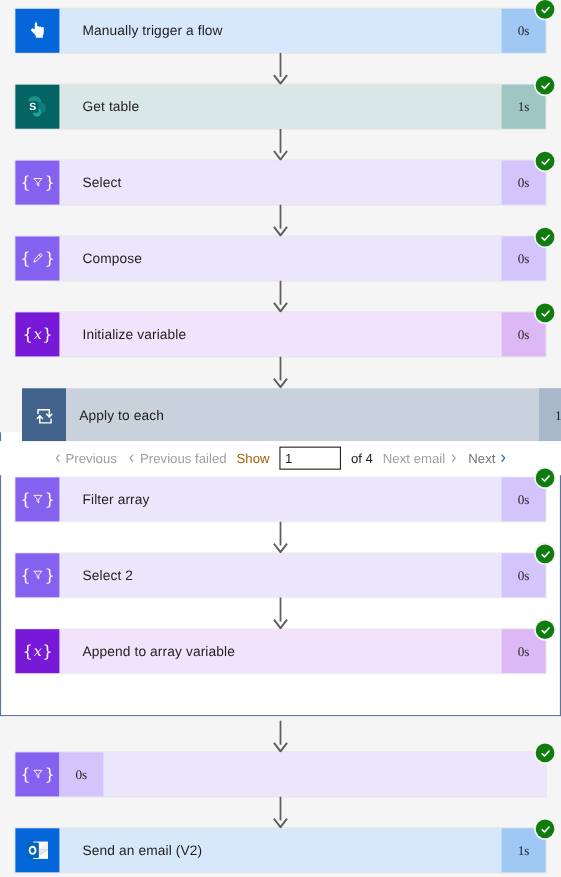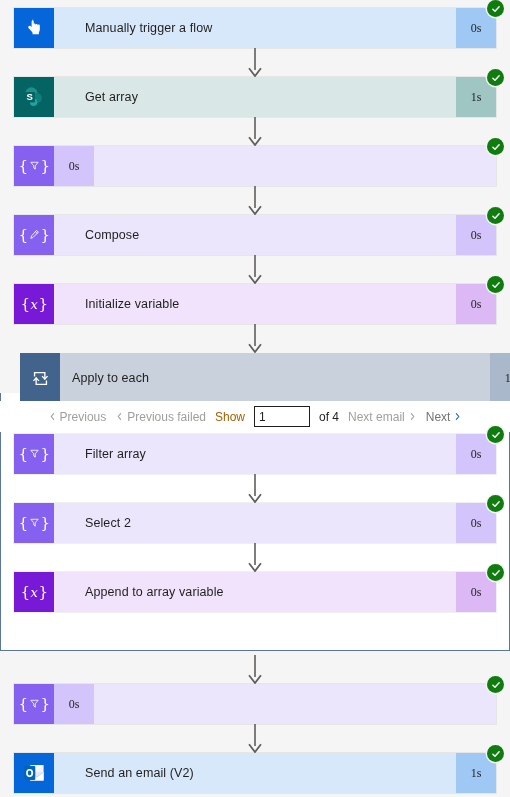--- a/index.html
+++ b/index.html
@@ -40,21 +40,21 @@
     min-width: 40px;
     display: flex;
     align-items: center;
     justify-content: center;
     color: #ffffff;
   }
   .card-title {
     flex: 1 1 auto;
     display: flex;
     align-items: center;
-    padding-left: 31px;
+    padding-left: 21px;
     font-size: 12.5px;
     color: #201f1e;
     letter-spacing: .1px;
     white-space: nowrap;
     overflow: hidden;
   }
   .card-duration {
     width: 40px;
     min-width: 40px;
     display: flex;
@@ -180,40 +180,41 @@
       <div class="card-icon" style="background: rgb(4, 99, 99);">
         <svg width="24" height="24" viewBox="0 0 24 24">
           <circle cx="9.2" cy="8.2" r="6.1" fill="#d8eeec" opacity="0.12"></circle>
           <circle cx="9.6" cy="8.4" r="6.0" fill="#1b8f8a"></circle>
           <circle cx="14.9" cy="13.1" r="5.0" fill="#0f7d79"></circle>
           <circle cx="11.6" cy="17.3" r="3.7" fill="#1fa5a0"></circle>
           <rect x="2.4" y="7.0" width="10.6" height="10.6" rx="1" fill="#046363"></rect>
           <text x="7.7" y="15.3" font-family="Liberation Sans, sans-serif" font-size="9.5" font-weight="bold" fill="#ffffff" text-anchor="middle">S</text>
         </svg>
       </div>
-      <div class="card-title">Get array</div>
+      <div class="card-title">Get table</div>
       <div class="card-duration" style="background: rgb(159, 198, 194);">1s</div>
       <span class="status-badge">
         <svg width="10" height="10" viewBox="0 0 24 24" fill="none" stroke="#ffffff" stroke-width="3.4" stroke-linecap="round" stroke-linejoin="round">
           <path d="M4.5 12.6 L9.6 17.6 L19.5 6.8"></path>
         </svg>
       </span>
     </div>
     <div class="connector" style="top: 117px; height: 29px;">
       <svg width="16" height="29" viewBox="0 0 16 29">
         <path d="M8 0 V22" stroke="#605e5c" stroke-width="1.6" fill="none"></path>
         <path d="M2.6 21 L8 28 L13.4 21" stroke="#605e5c" stroke-width="1.8" fill="none" stroke-linecap="square"></path>
       </svg>
     </div>
     <div class="card" style="top: 146px; left: 14px; width: 482px; background: rgb(236, 230, 253);">
       <div class="card-icon" style="background: rgb(134, 97, 240);">
         <span class="brace-glyph">{<span class="sym"><svg width="11" height="11" viewBox="0 0 24 24" fill="none" stroke="#ffffff" stroke-width="1.8" stroke-linejoin="round">
               <path d="M4 5 H20 L13.6 12.6 V20 L10.4 17.4 V12.6 Z"></path>
             </svg></span>}</span>
       </div>
+      <div class="card-title">Select</div>
       <div class="card-duration" style="background: rgb(211, 196, 251);">0s</div>
       <span class="status-badge">
         <svg width="10" height="10" viewBox="0 0 24 24" fill="none" stroke="#ffffff" stroke-width="3.4" stroke-linecap="round" stroke-linejoin="round">
           <path d="M4.5 12.6 L9.6 17.6 L19.5 6.8"></path>
         </svg>
       </span>
     </div>
     <div class="connector" style="top: 186px; height: 29px;">
       <svg width="16" height="29" viewBox="0 0 16 29">
         <path d="M8 0 V22" stroke="#605e5c" stroke-width="1.6" fill="none"></path>

